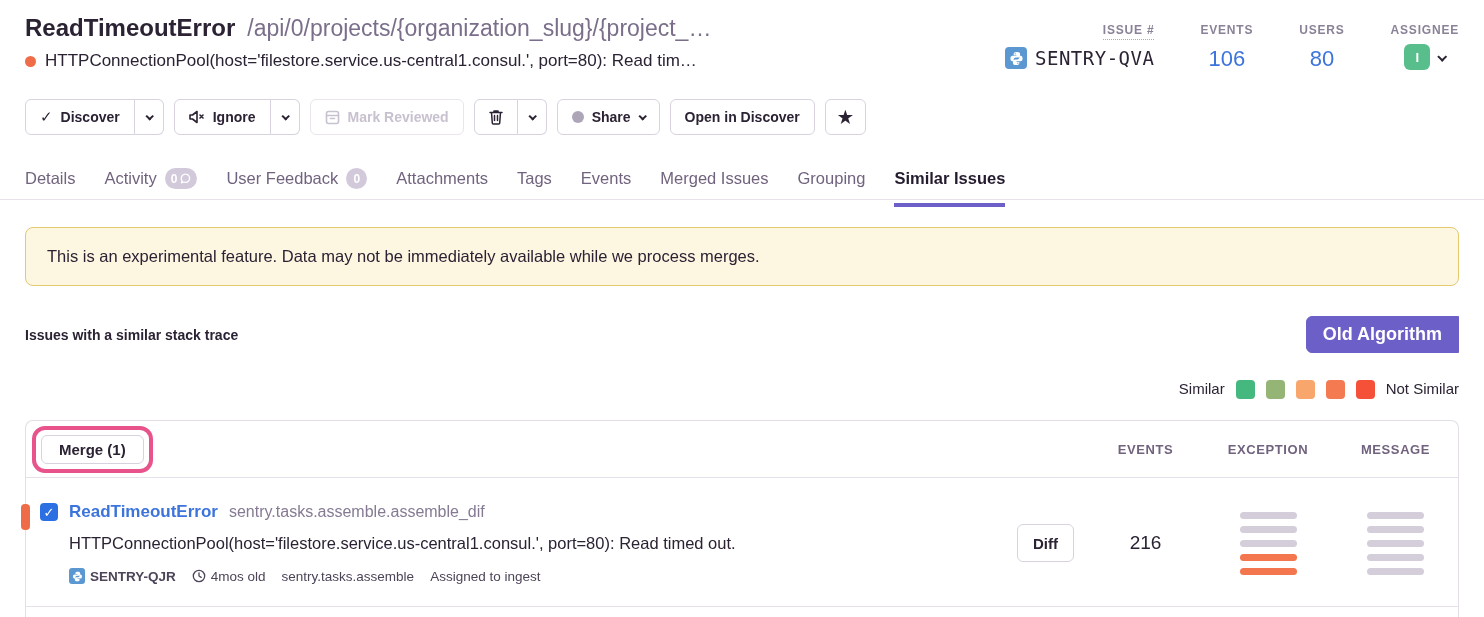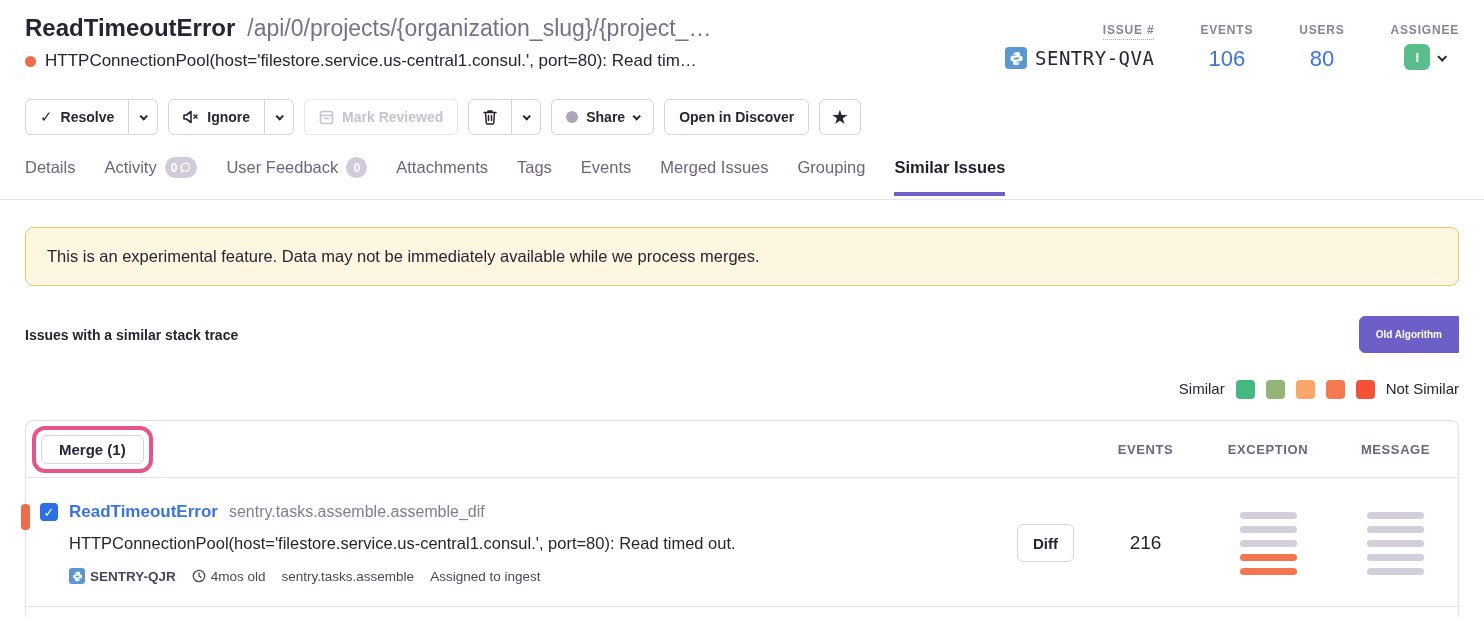--- a/index.html
+++ b/index.html
@@ -39,37 +39,37 @@
   .btn-group .btn-seg:first-child { border-radius:6px 0 0 6px; }
   .btn-group .btn-seg:last-child { border-radius:0 6px 6px 0; border-left:none; padding:0 11px; }
   .btn.disabled { color:#C8C1CF; border-color:#E9E4EE; cursor:default; }
   .btn.icon-only { padding:0 12px; }
   .share-circle { width:12px; height:12px; border-radius:50%; background:#ADA5B8; display:inline-block; }
   .star-glyph { font-size:17px; line-height:1; }
   .check-glyph { font-size:15px; font-weight:400; }
   .tool-icon svg { display:block; }
 
   
-  .tabs { position:absolute; top:157px; left:25px; display:flex; gap:29px; }
+  .tabs { position:absolute; top:168px; left:25px; display:flex; gap:29px; }
   .tab { font-size:16.5px; color:#71637E; padding-bottom:14px; border-bottom:4px solid transparent; cursor:pointer; display:flex; align-items:center; gap:8px; }
   .tab.active { color:#241c2e; font-weight:600; border-bottom-color:#6C5FC7; }
   .tabs-rule { position:absolute; top:199px; left:0; width:100%; height:1px; background:#E7E1EC; }
   .badge { background:#D2C9DB; color:#fff; border-radius:11px; font-size:12px; font-weight:700; height:21px; min-width:21px;
     display:flex; align-items:center; justify-content:center; gap:3px; padding:0 6px; }
   .badge svg { display:block; }
 
   
   .banner { position:absolute; top:227px; left:25px; right:25px; height:59px; background:#FDF7E2; border:1px solid #E5C96F;
     border-radius:8px; display:flex; align-items:center; padding:0 21px; font-size:16.5px; color:#2B2233; }
 
   
   .section-row { position:absolute; top:316px; left:25px; right:25px; display:flex; justify-content:space-between; align-items:center; }
   .section-heading { font-size:14px; font-weight:700; color:#2B2233; }
   .toggle { display:flex; }
-  .toggle-btn { height:37px; padding:0 16px; font-size:10px; font-weight:700; font-family:inherit; cursor:pointer;
+  .toggle-btn { height:37px; padding:0 16px; font-size:18px; font-weight:700; font-family:inherit; cursor:pointer;
     border:1px solid #D8D2DE; background:#fff; color:#2B2233; }
   .toggle-btn.selected { background:#6C5FC7; border-color:#6C5FC7; color:#fff; border-radius:6px 0 0 6px; }
   .toggle-btn.unselected { border-left:none; border-radius:0 6px 6px 0; }
 
   
   .legend { position:absolute; top:380px; right:25px; display:flex; align-items:flex-start; gap:11px; font-size:15px; color:#2B2233; }
   .legend-squares { display:flex; gap:11px; }
   .legend-squares .sq { width:19px; height:19px; border-radius:4px; display:inline-block; }
 
   
@@ -151,21 +151,21 @@
           <span class="chev"></span>
         </span>
       </div>
     </div>
   </div>
 
   <div class="toolbar">
     <div class="btn-group">
       <button class="btn-seg">
         <span class="check-glyph">✓</span>
-        <span>Resolve</span>
+        <span>Discover</span>
       </button>
       <button class="btn-seg">
           <span class="chev small"></span>
         </button>
     </div>
     <div class="btn-group">
       <button class="btn-seg">
         <span class="tool-icon">
           <svg width="16" height="14" viewBox="0 0 16 14" fill="none" stroke="#2B2233" stroke-width="1.6">
               <path d="M1 5h2.5L8 1.5v11L3.5 9H1z" stroke-linejoin="round"></path>

